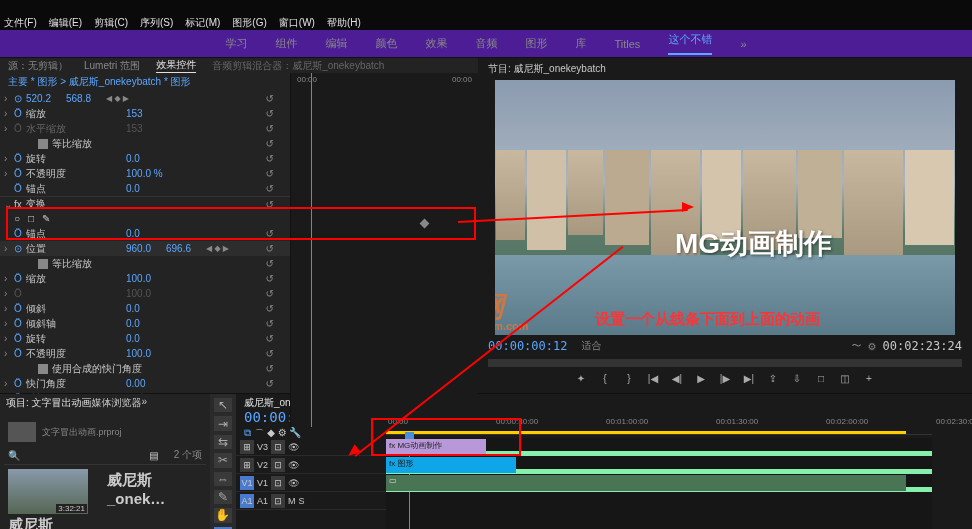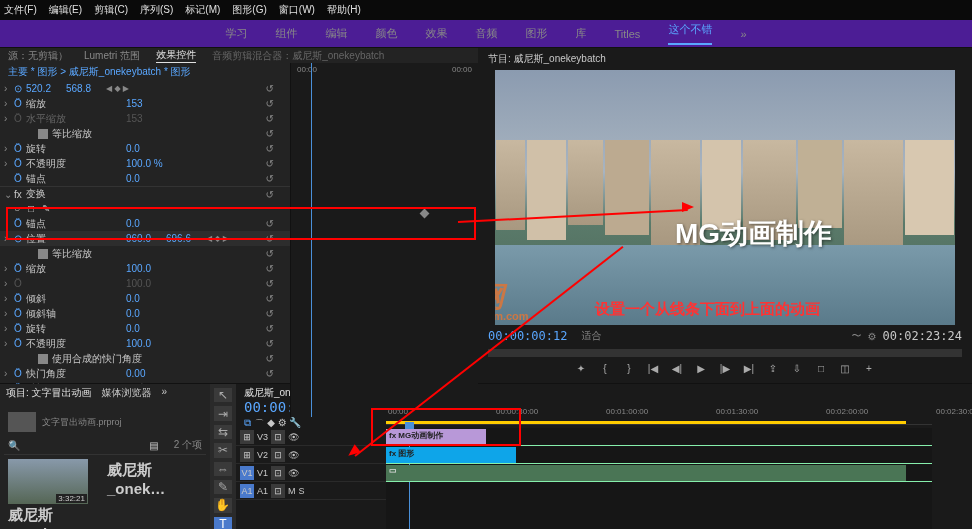--- a/index.html
+++ b/index.html
@@ -1,17 +1,17 @@
 <!DOCTYPE html>
 <html><head>
 <meta charset="utf-8">
 <style>
 * { margin: 0; padding: 0; box-sizing: border-box; font-family: "Microsoft YaHei", Arial, sans-serif; }
 body { background: #1e1e1e; color: #c8c8c8; font-size: 10px; width: 972px; height: 529px; overflow: hidden; position: relative; }
-.menubar { background: #0a0a0a; height: 20px; display: flex; align-items: center; padding: 0 4px; color: #e0e0e0; }
+.menubar { background: #0a0a0a; height: 30px; display: flex; align-items: flex-end; padding: 0 4px; color: #e0e0e0; }
 .menubar span { margin-right: 12px; cursor: pointer; }
 .workspace-tabs { background: #4c1d95; height: 28px; display: flex; align-items: center; justify-content: center; gap: 28px; border-bottom: 1px solid #111; }
 .workspace-tabs span { color: #888; cursor: pointer; font-size: 11px; }
 .workspace-tabs .active { color: #5aa7ff; border-bottom: 2px solid #5aa7ff; padding-bottom: 6px; }
 .main-area { display: flex; height: 335px; }
 .left-panel { width: 478px; background: #232323; display: flex; flex-direction: column; }
 .panel-tabs { height: 22px; display: flex; align-items: center; gap: 16px; padding: 0 8px; font-size: 10px; }
 .panel-tabs span { color: #888; cursor: pointer; }
 .panel-tabs .active { color: #e0e0e0; border-bottom: 1px solid #e0e0e0; }
 .prop-header { padding: 2px 8px; color: #5aa7ff; font-size: 10px; display: flex; justify-content: space-between; }
@@ -36,21 +36,21 @@
 .red-text { position: absolute; top: 230px; left: 100px; color: #ff3333; font-size: 15px; font-weight: bold; }
 .watermark { position: absolute; top: 208px; left: -76px; color: #cc7744; font-size: 28px; font-weight: bold; font-style: italic; pointer-events: none; }
 .watermark-sub { position: absolute; top: 240px; left: -30px; color: #cc7744; font-size: 11px; font-weight: bold; }
 .transport { height: 22px; display: flex; align-items: center; padding: 0 10px; gap: 6px; color: #888; }
 .tc-blue { color: #5aa7ff; font-family: monospace; font-size: 12px; }
 .tc-white { color: #c8c8c8; font-family: monospace; font-size: 12px; }
 .transport-btns { display: flex; gap: 8px; margin: 4px auto; justify-content: center; }
 .transport-btns span { width: 16px; height: 16px; color: #aaa; cursor: pointer; text-align: center; }
 .bottom-area { display: flex; height: 148px; background: #1a1a1a; border-top: 1px solid #111; }
 .project-panel { width: 210px; background: #232323; }
-.proj-tabs { height: 20px; display: flex; padding: 2px 6px; font-size: 10px; gap: 10px; }
+.proj-tabs { height: 20px; display: flex; padding: 2px 6px; font-size: 10px; }
 .proj-tabs .active { color: #e0e0e0; }
 .proj-content { padding: 4px; }
 .proj-info { color: #888; font-size: 9px; margin: 4px; display: flex; align-items: center; }
 .bin-icon { width: 28px; height: 20px; background: #555; margin-right: 6px; }
 .proj-search { display: flex; align-items: center; padding: 2px 4px; border-bottom: 1px solid #333; }
 .proj-items { display: flex; gap: 6px; padding: 4px; }
 .proj-item { width: 93px; }
 .thumb { width: 80px; height: 45px; background: linear-gradient(180deg, #8899aa, #556655); position: relative; }
 .thumb-time { position: absolute; bottom: 1px; right: 1px; background: #222; color: #ccc; font-size: 8px; padding: 0 2px; }
 .thumb-label { font-size: 15px; color: #ccc; margin-top: 2px; font-weight: bold; }
@@ -60,21 +60,21 @@
 .tl-header { height: 18px; padding: 2px 8px; font-size: 10px; color: #e0e0e0; }
 .tl-top { display: flex; height: 26px; align-items: center; }
 .tl-tc { width: 150px; padding-left: 8px; }
 .tl-ruler { flex: 1; position: relative; height: 20px; border-bottom: 1px solid #333; }
 .tl-tick { position: absolute; font-size: 8px; color: #888; top: 2px; }
 .tl-body { display: flex; flex: 1; }
 .track-headers { width: 150px; }
 .track-header { height: 18px; display: flex; align-items: center; padding: 0 4px; font-size: 9px; border-bottom: 1px solid #2a2a2a; gap: 3px; }
 .track-btn { width: 14px; height: 14px; background: #3a3a3a; text-align: center; line-height: 14px; cursor: pointer; }
 .tracks-content { flex: 1; position: relative; background: #161616; }
-.track-row { height: 18px; border-bottom: 1px solid #86efac; position: relative; font-weight: bold; }
+.track-row { height: 18px; border-bottom: 5px solid #86efac; position: relative; }
 .clip { position: absolute; height: 16px; top: 1px; font-size: 8px; padding: 1px 3px; overflow: hidden; white-space: nowrap; }
 .clip-purple { background: #b898d8; color: #222; }
 .clip-pink { background: #0ea5e9; color: #222; }
 .clip-blue { background: #6598c8; color: #fff; }
 .clip-audio { background: #4a7555; color: #ddd; }
 .playhead { position: absolute; left: 23px; top: 0; bottom: 0; width: 1px; background: #4a90d9; }
 .playhead-head { position: absolute; left: 19px; top: -6px; width: 9px; height: 9px; background: #4a90d9; }
 .red-box-2 { position: absolute; border: 2px solid #ff0000; pointer-events: none; }
 .arrow-line { position: absolute; background: #ff0000; pointer-events: none; height: 2px; transform-origin: left center; }
 .arrow-head { position: absolute; width: 0; height: 0; border-style: solid; pointer-events: none; }

